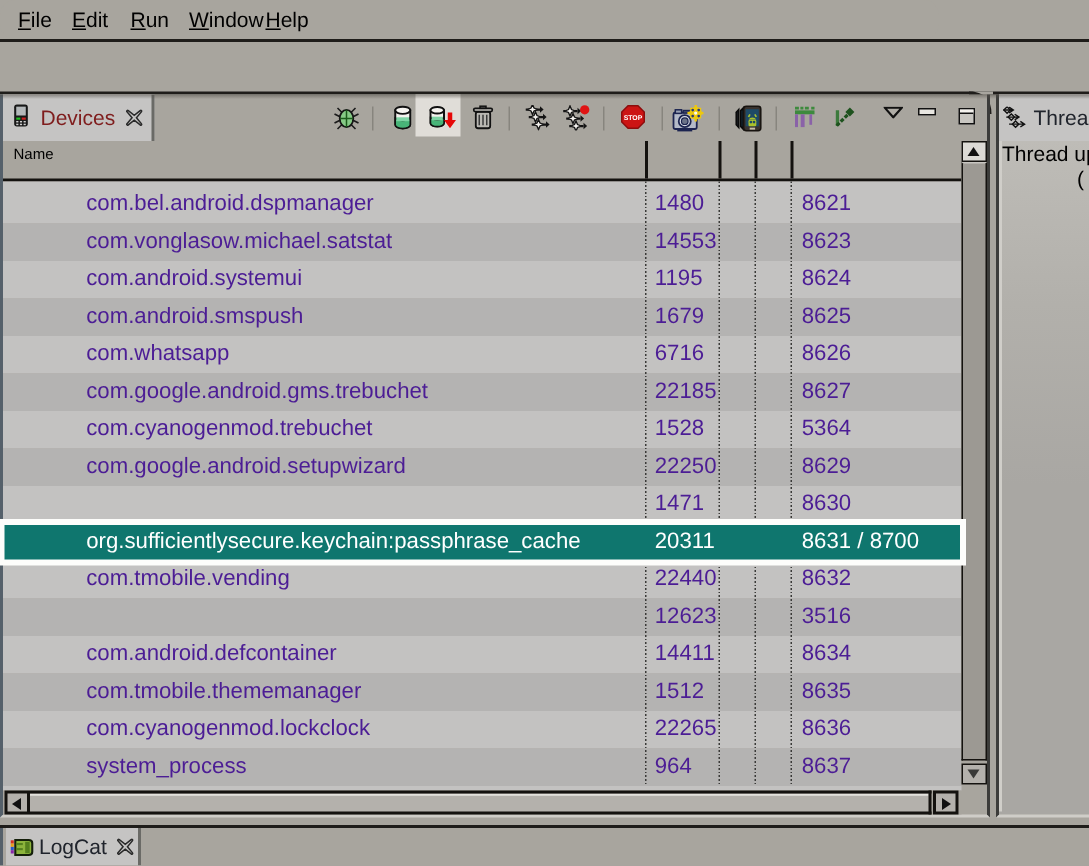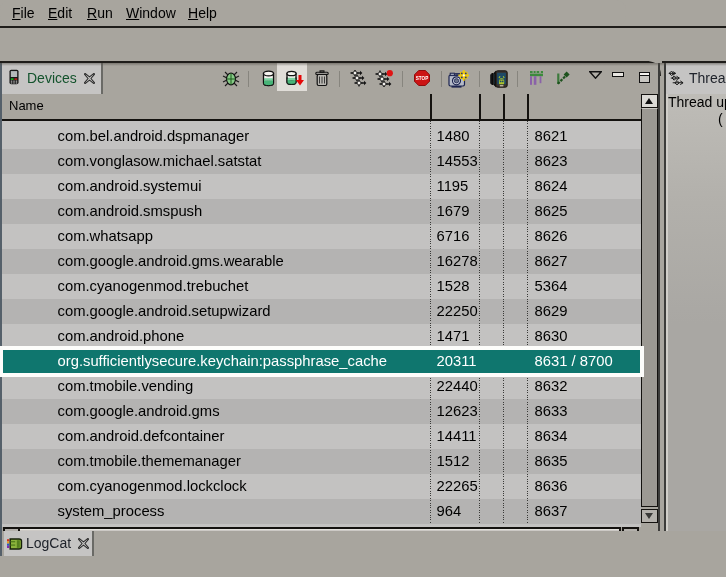--- a/index.html
+++ b/index.html
@@ -9,29 +9,29 @@
 
 #menubar{position:absolute;left:0;top:0;width:626px;height:26px;background:#a8a59e;border-radius:10px;}
 #menubar span{position:absolute;top:0;line-height:26px;font-size:14px;color:#000;}
 #menuline{position:absolute;left:0;top:26px;width:726px;height:2px;background:#1f1d1a;}
 #topline{position:absolute;left:0;top:61px;width:726px;height:2px;background:#1f1d1a;}
 
 #dev{position:absolute;left:0;top:63px;width:660px;height:482px;background:#a8a59e;
   border-left:2px solid #55606a;border-right:2px solid #3c3c3a;border-bottom:2px solid #cfcdc8;}
 #devtab{position:absolute;left:0;top:0;width:101px;height:31px;background:#c5c4c3;
   border-right:2px solid #6a6a66;}
-#devtab .lbl{position:absolute;left:25px;top:0;line-height:30px;font-size:14px;color:#14532d;}
+#devtab .lbl{position:absolute;left:25px;top:0;line-height:30px;font-size:14px;color:#7f1d1d;}
 
 #thead{position:absolute;left:0;top:31px;width:639px;height:27px;background:#a8a59e;
   border-bottom:2px solid #14120f;}
-#thead .lbl{position:absolute;left:7px;top:4px;font-size:13px;color:#000;text-align:center;}
+#thead .lbl{position:absolute;left:7px;top:4px;font-size:10px;color:#000;text-align:center;}
 .hsep{position:absolute;top:0;width:1.5px;height:25px;background:#14120f;}
 
 #rows{position:absolute;left:0;top:61px;width:639px;height:400px;}
-.row{position:relative;width:639px;height:25px;font-size:14.8px;color:#000000;}
+.row{position:relative;width:639px;height:25px;font-size:14.8px;color:#4c1d95;}
 .odd{background:#c3c2c1;}
 .even{background:#b4b3b2;}
 .row span{position:absolute;top:0;line-height:25px;white-space:pre;}
 .row .nm{left:55.5px;}
 .row .pid{left:434.5px;}
 .row .prt{left:532.5px;}
 .sliver{position:absolute;left:0;top:58px;width:639px;height:3px;background:#c3c2c1;}
 
 #selrow{background:#0f766e;color:#fff;outline:4px solid #fdfdfb;outline-offset:-1px;z-index:2;}
 
@@ -43,36 +43,36 @@
 #vsb .thumb{position:absolute;left:0;top:14px;width:17px;height:399px;background:#9c9993;border:1px solid #14120f;border-top:1px solid #c8c6c1;}
 #hsb{position:absolute;left:0;top:464px;width:639px;height:16px;background:#a8a59e;}
 .arr{width:0;height:0;position:absolute;}
 
 #rview{position:absolute;left:664px;top:63px;width:62px;height:482px;background:linear-gradient(180deg,#bebcb7 31px,#b2b0ab 140px,#a9a7a3 260px,#a9a7a3 100%);
   border-left:2px solid #3c3c3a;border-bottom:2px solid #cfcdc8;}
 #rtab{position:absolute;left:0;top:0;width:60px;height:31px;background:#c5c4c3;}
 #rview .msg{position:absolute;left:2px;top:31px;font-size:14px;color:#000;width:70px;}
 
 #bline{position:absolute;left:0;top:550px;width:726px;height:2px;background:#1f1d1a;}
-#lview{position:absolute;left:0;top:531px;width:726px;height:25px;background:#a8a59e;border-left:2px solid #55606a;}
+#lview{position:absolute;left:0;top:552px;width:726px;height:25px;background:#a8a59e;border-left:2px solid #55606a;}
 #ltab{position:absolute;left:2px;top:0;width:90px;height:25px;background:#c5c4c3;border-right:2px solid #6a6a66;}
 #ltab .lbl{position:absolute;left:22px;top:0;line-height:24px;font-size:14px;color:#20242c;}
 .icon{position:absolute;}
 .sep{position:absolute;top:8px;width:1px;height:16px;background:#87857e;}
 .tbi{position:absolute;top:7px;}
 </style>
 </head>
 <body>
 <div id="stage">
   <div id="menubar">
     <span style="left:12px"><u>F</u>ile</span>
     <span style="left:48px"><u>E</u>dit</span>
     <span style="left:87px"><u>R</u>un</span>
     <span style="left:126px"><u>W</u>indow</span>
-    <span style="left:188px"><u>H</u>elp</span>
+    <span style="left:177px"><u>H</u>elp</span>
   </div>
   <div id="menuline"></div>
   <div id="topline"></div>
   <div style="position:absolute;left:649px;top:61px;width:13px;height:2px;background:#a8a59e;"></div>
   <div style="position:absolute;left:658px;top:63px;width:2px;height:9px;background:#a8a59e;"></div>
   <svg style="position:absolute;left:646px;top:60px" width="16" height="16" viewBox="0 0 16 16">
     <path d="M0 2.2 Q 13.8 2.2 13.8 16" fill="none" stroke="#1f1d1a" stroke-width="2.4"></path>
   </svg>
 
   <div id="dev">
@@ -293,53 +293,51 @@
           <span class="nm">com.android.smspush</span>
           <span class="pid">1679</span>
           <span class="prt">8625</span>
         </div>
         <div class="row odd">
           <span class="nm">com.whatsapp</span>
           <span class="pid">6716</span>
           <span class="prt">8626</span>
         </div>
         <div class="row even">
-          <span class="nm">com.google.android.gms.wearable</span>
-          <span class="pid">16278</span>
+          <span class="nm">com.google.android.gms.trebuchet</span>
+          <span class="pid">22185</span>
           <span class="prt">8627</span>
         </div>
         <div class="row odd">
           <span class="nm">com.cyanogenmod.trebuchet</span>
           <span class="pid">1528</span>
           <span class="prt">5364</span>
         </div>
         <div class="row even">
           <span class="nm">com.google.android.setupwizard</span>
           <span class="pid">22250</span>
           <span class="prt">8629</span>
         </div>
         <div class="row odd">
-          <span class="nm">com.android.phone</span>
           <span class="pid">1471</span>
           <span class="prt">8630</span>
         </div>
         <div class="row even" id="selrow">
           <span class="nm">org.sufficientlysecure.keychain:passphrase_cache</span>
           <span class="pid">20311</span>
           <span class="prt">8631 / 8700</span>
         </div>
         <div class="row odd">
           <span class="nm">com.tmobile.vending</span>
           <span class="pid">22440</span>
           <span class="prt">8632</span>
         </div>
         <div class="row even">
-          <span class="nm">com.google.android.gms</span>
           <span class="pid">12623</span>
-          <span class="prt">8633</span>
+          <span class="prt">3516</span>
         </div>
         <div class="row odd">
           <span class="nm">com.android.defcontainer</span>
           <span class="pid">14411</span>
           <span class="prt">8634</span>
         </div>
         <div class="row even">
           <span class="nm">com.tmobile.thememanager</span>
           <span class="pid">1512</span>
           <span class="prt">8635</span>

